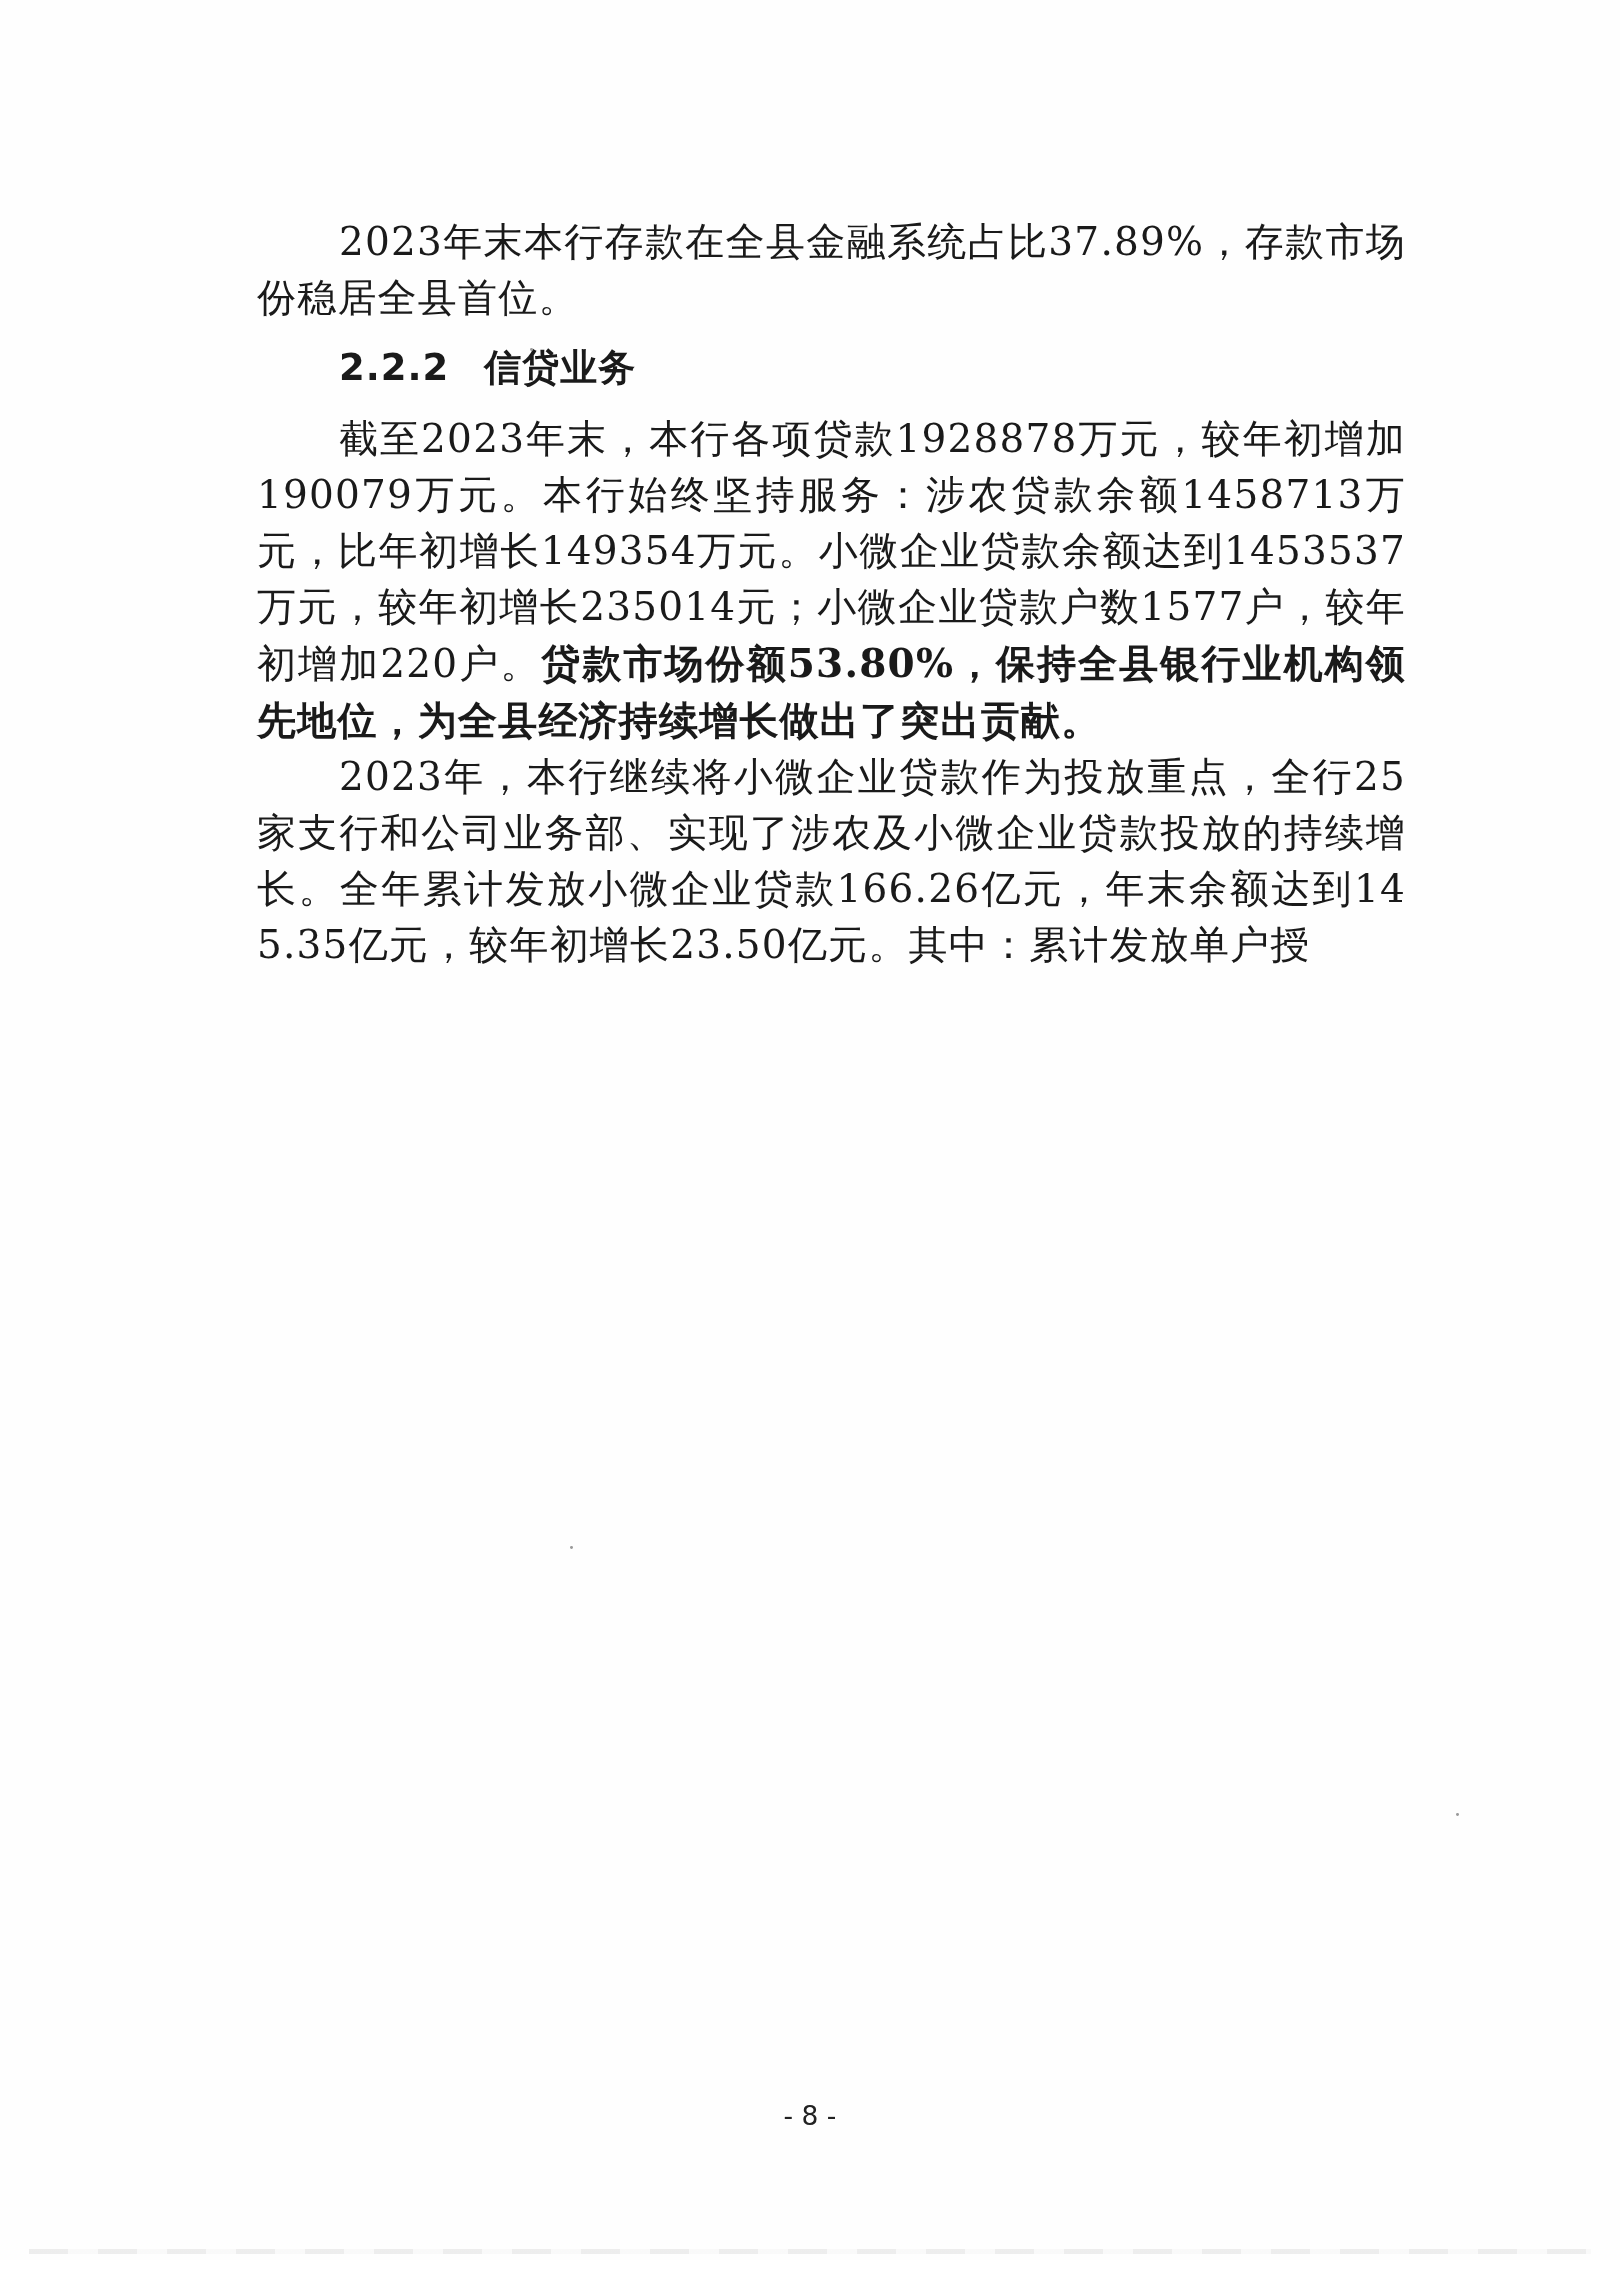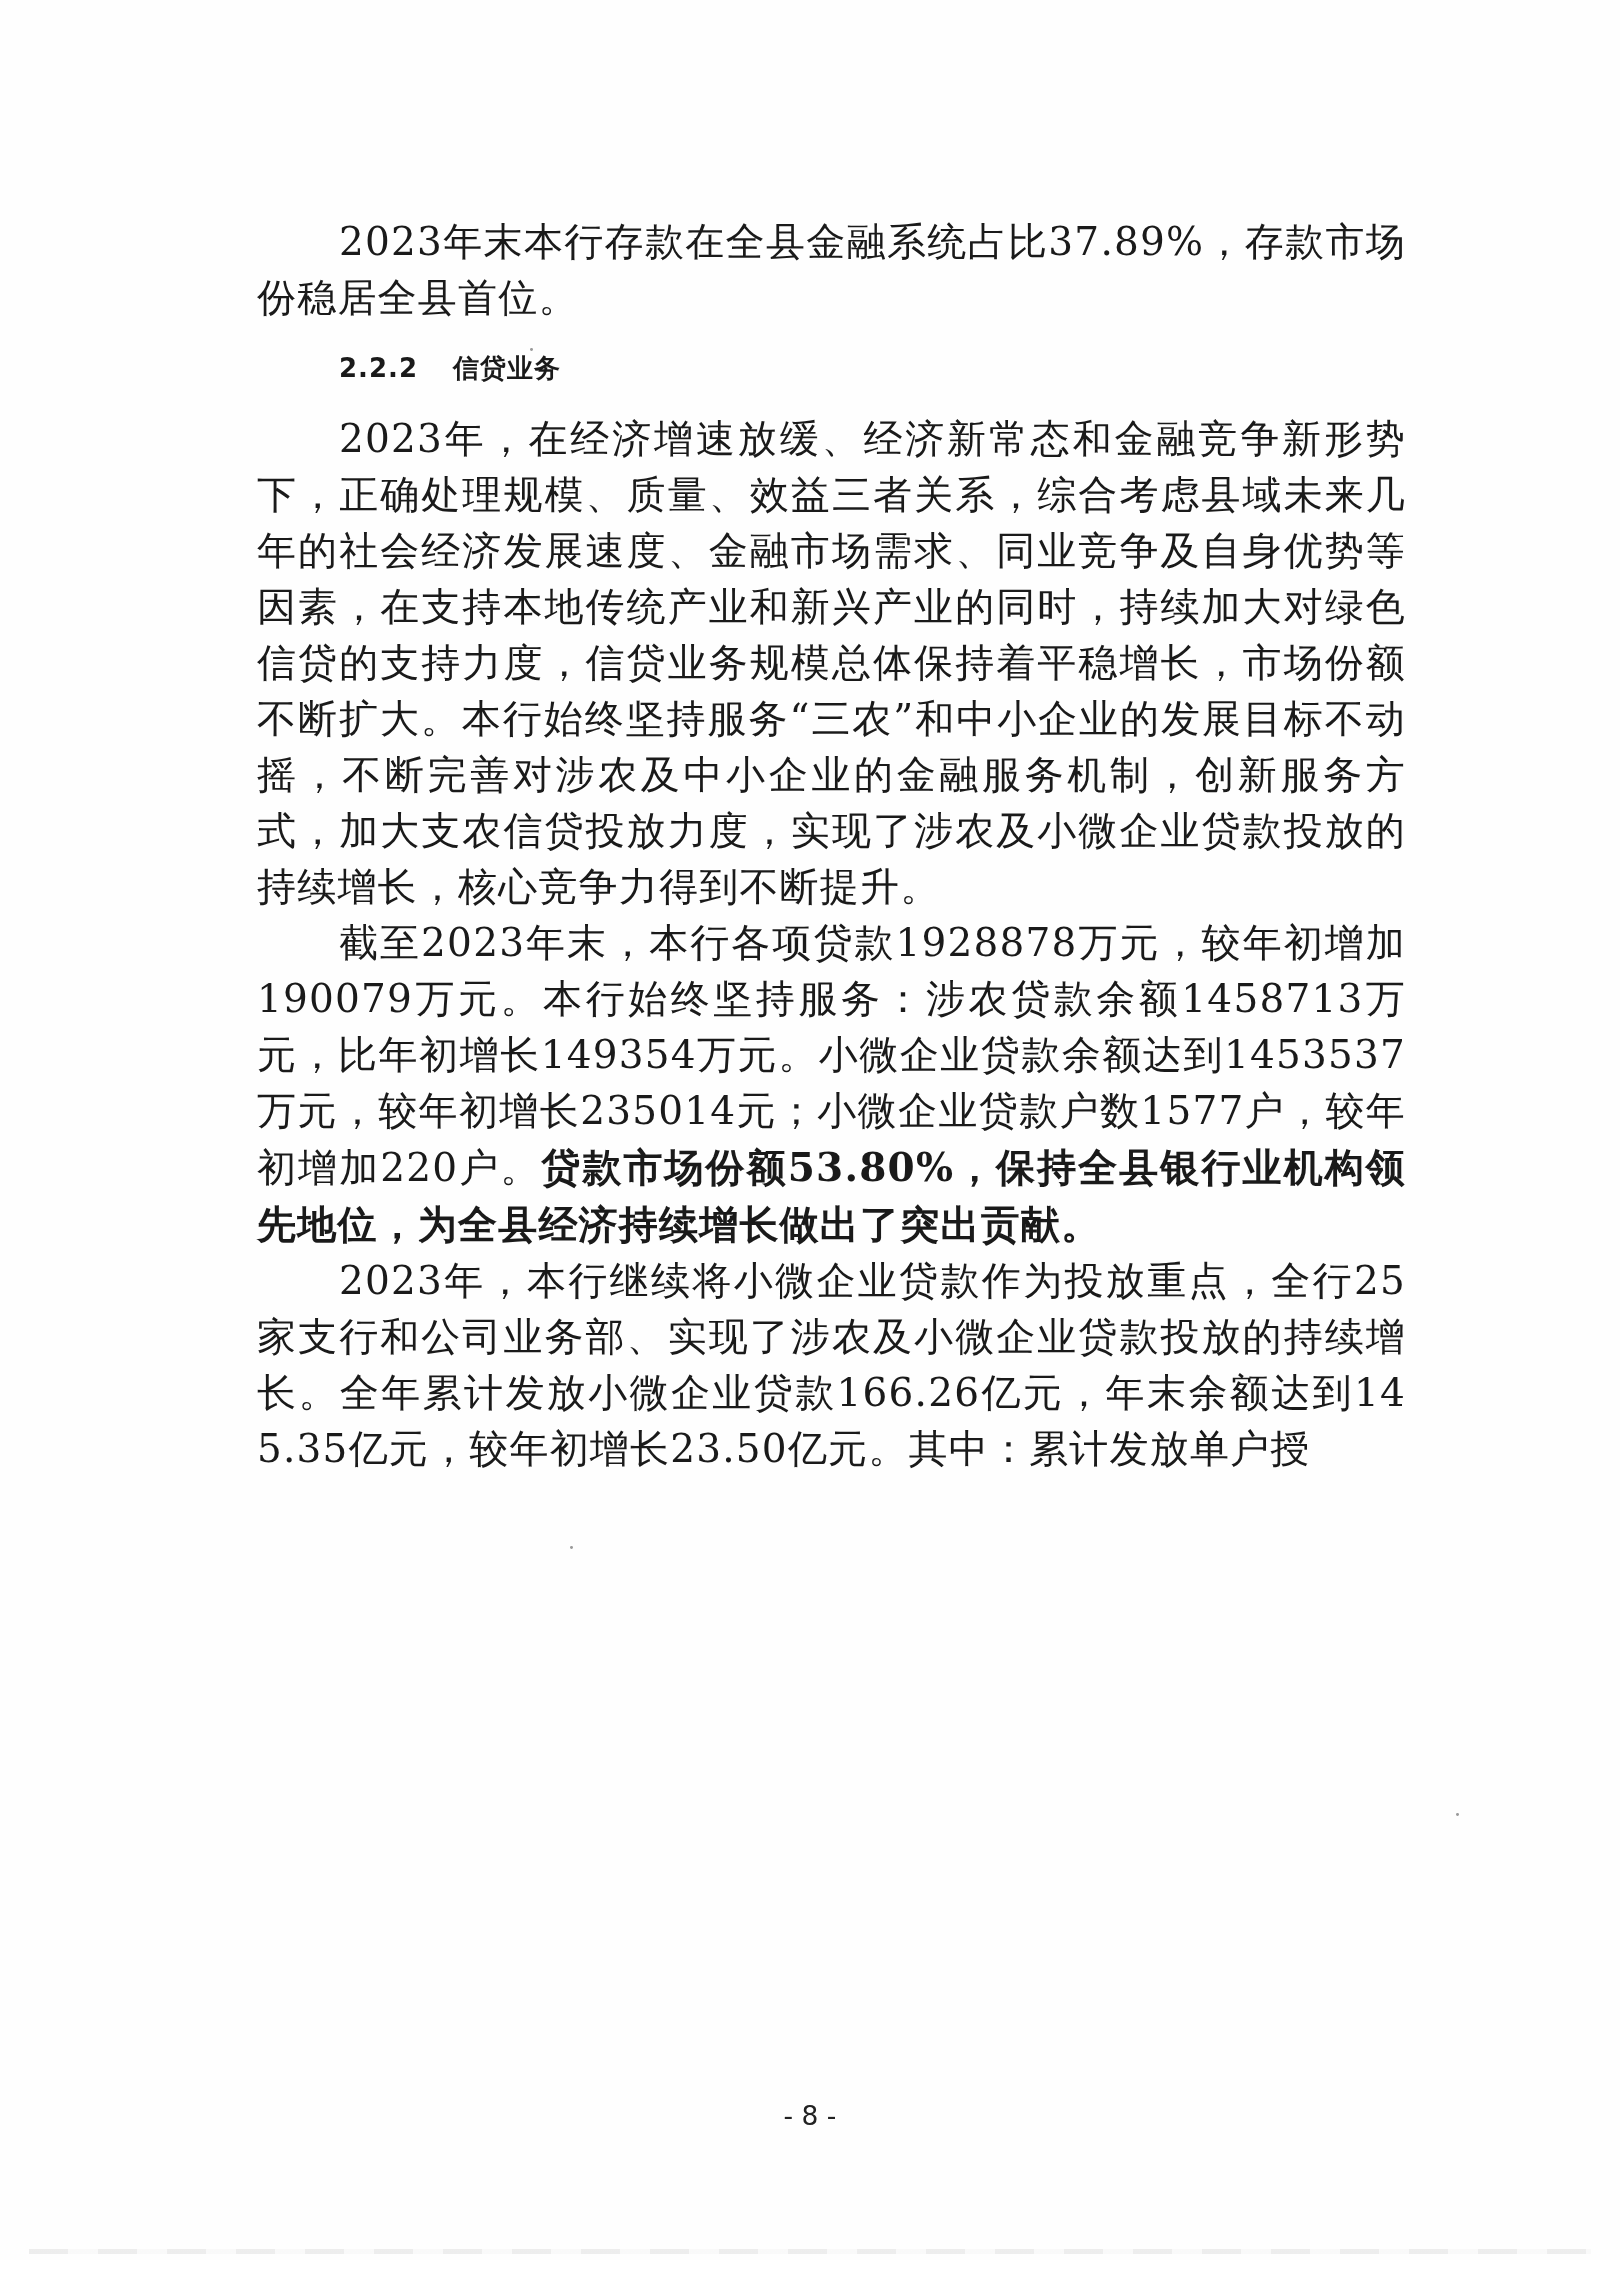--- a/index.html
+++ b/index.html
@@ -36,21 +36,21 @@
     text-align: justify;
     text-indent: 82px;
     word-break: break-all;
   }
   .para b {
     font-weight: bold;
   }
   .heading {
     margin: 13.7px 0 15.7px 0;
     padding-left: 82px;
-    font-size: 26px;
+    font-size: 37px;
     line-height: 56px;
     font-weight: bold;
     font-family: "DejaVu Sans", "Liberation Sans", sans-serif;
     letter-spacing: 1px;
   }
   .heading .num {
     margin-right: 35px;
   }
   .footer {
     position: absolute;
@@ -82,21 +82,20 @@
 
 <div class="page">
   <div class="content">
 
     <p class="para">2023年末本行存款在全县金融系统占比37.89%，存款市场份稳居全县首位。</p>
 
     <div class="heading">
       <span class="num">2.2.2</span><span>信贷业务</span>
     </div>
 
-    <p class="para">2023年，在经济增速放缓、经济新常态和金融竞争新形势下，正确处理规模、质量、效益三者关系，综合考虑县域未来几年的社会经济发展速度、金融市场需求、同业竞争及自身优势等因素，在支持本地传统产业和新兴产业的同时，持续加大对绿色信贷的支持力度，信贷业务规模总体保持着平稳增长，市场份额不断扩大。本行始终坚持服务“三农”和中小企业的发展目标不动摇，不断完善对涉农及中小企业的金融服务机制，创新服务方式，加大支农信贷投放力度，实现了涉农及小微企业贷款投放的持续增长，核心竞争力得到不断提升。</p>
 
     <p class="para"><span>截至2023年末，本行各项贷款1928878万元，较年初增加190079万元。本行始终坚持服务：涉农贷款余额1458713万元，比年初增长149354万元。小微企业贷款余额达到1453537万元，较年初增长235014元；小微企业贷款户数1577户，较年初增加220户。</span><b>贷款市场份额53.80%，保持全县银行业机构领先地位，为全县经济持续增长做出了突出贡献。</b></p>
 
 
     <p class="para">2023年，本行继续将小微企业贷款作为投放重点，全行25家支行和公司业务部、实现了涉农及小微企业贷款投放的持续增长。全年累计发放小微企业贷款166.26亿元，年末余额达到145.35亿元，较年初增长23.50亿元。其中：累计发放单户授</p>
 
   </div>
 
   <div class="footer">- 8 -</div>
 

